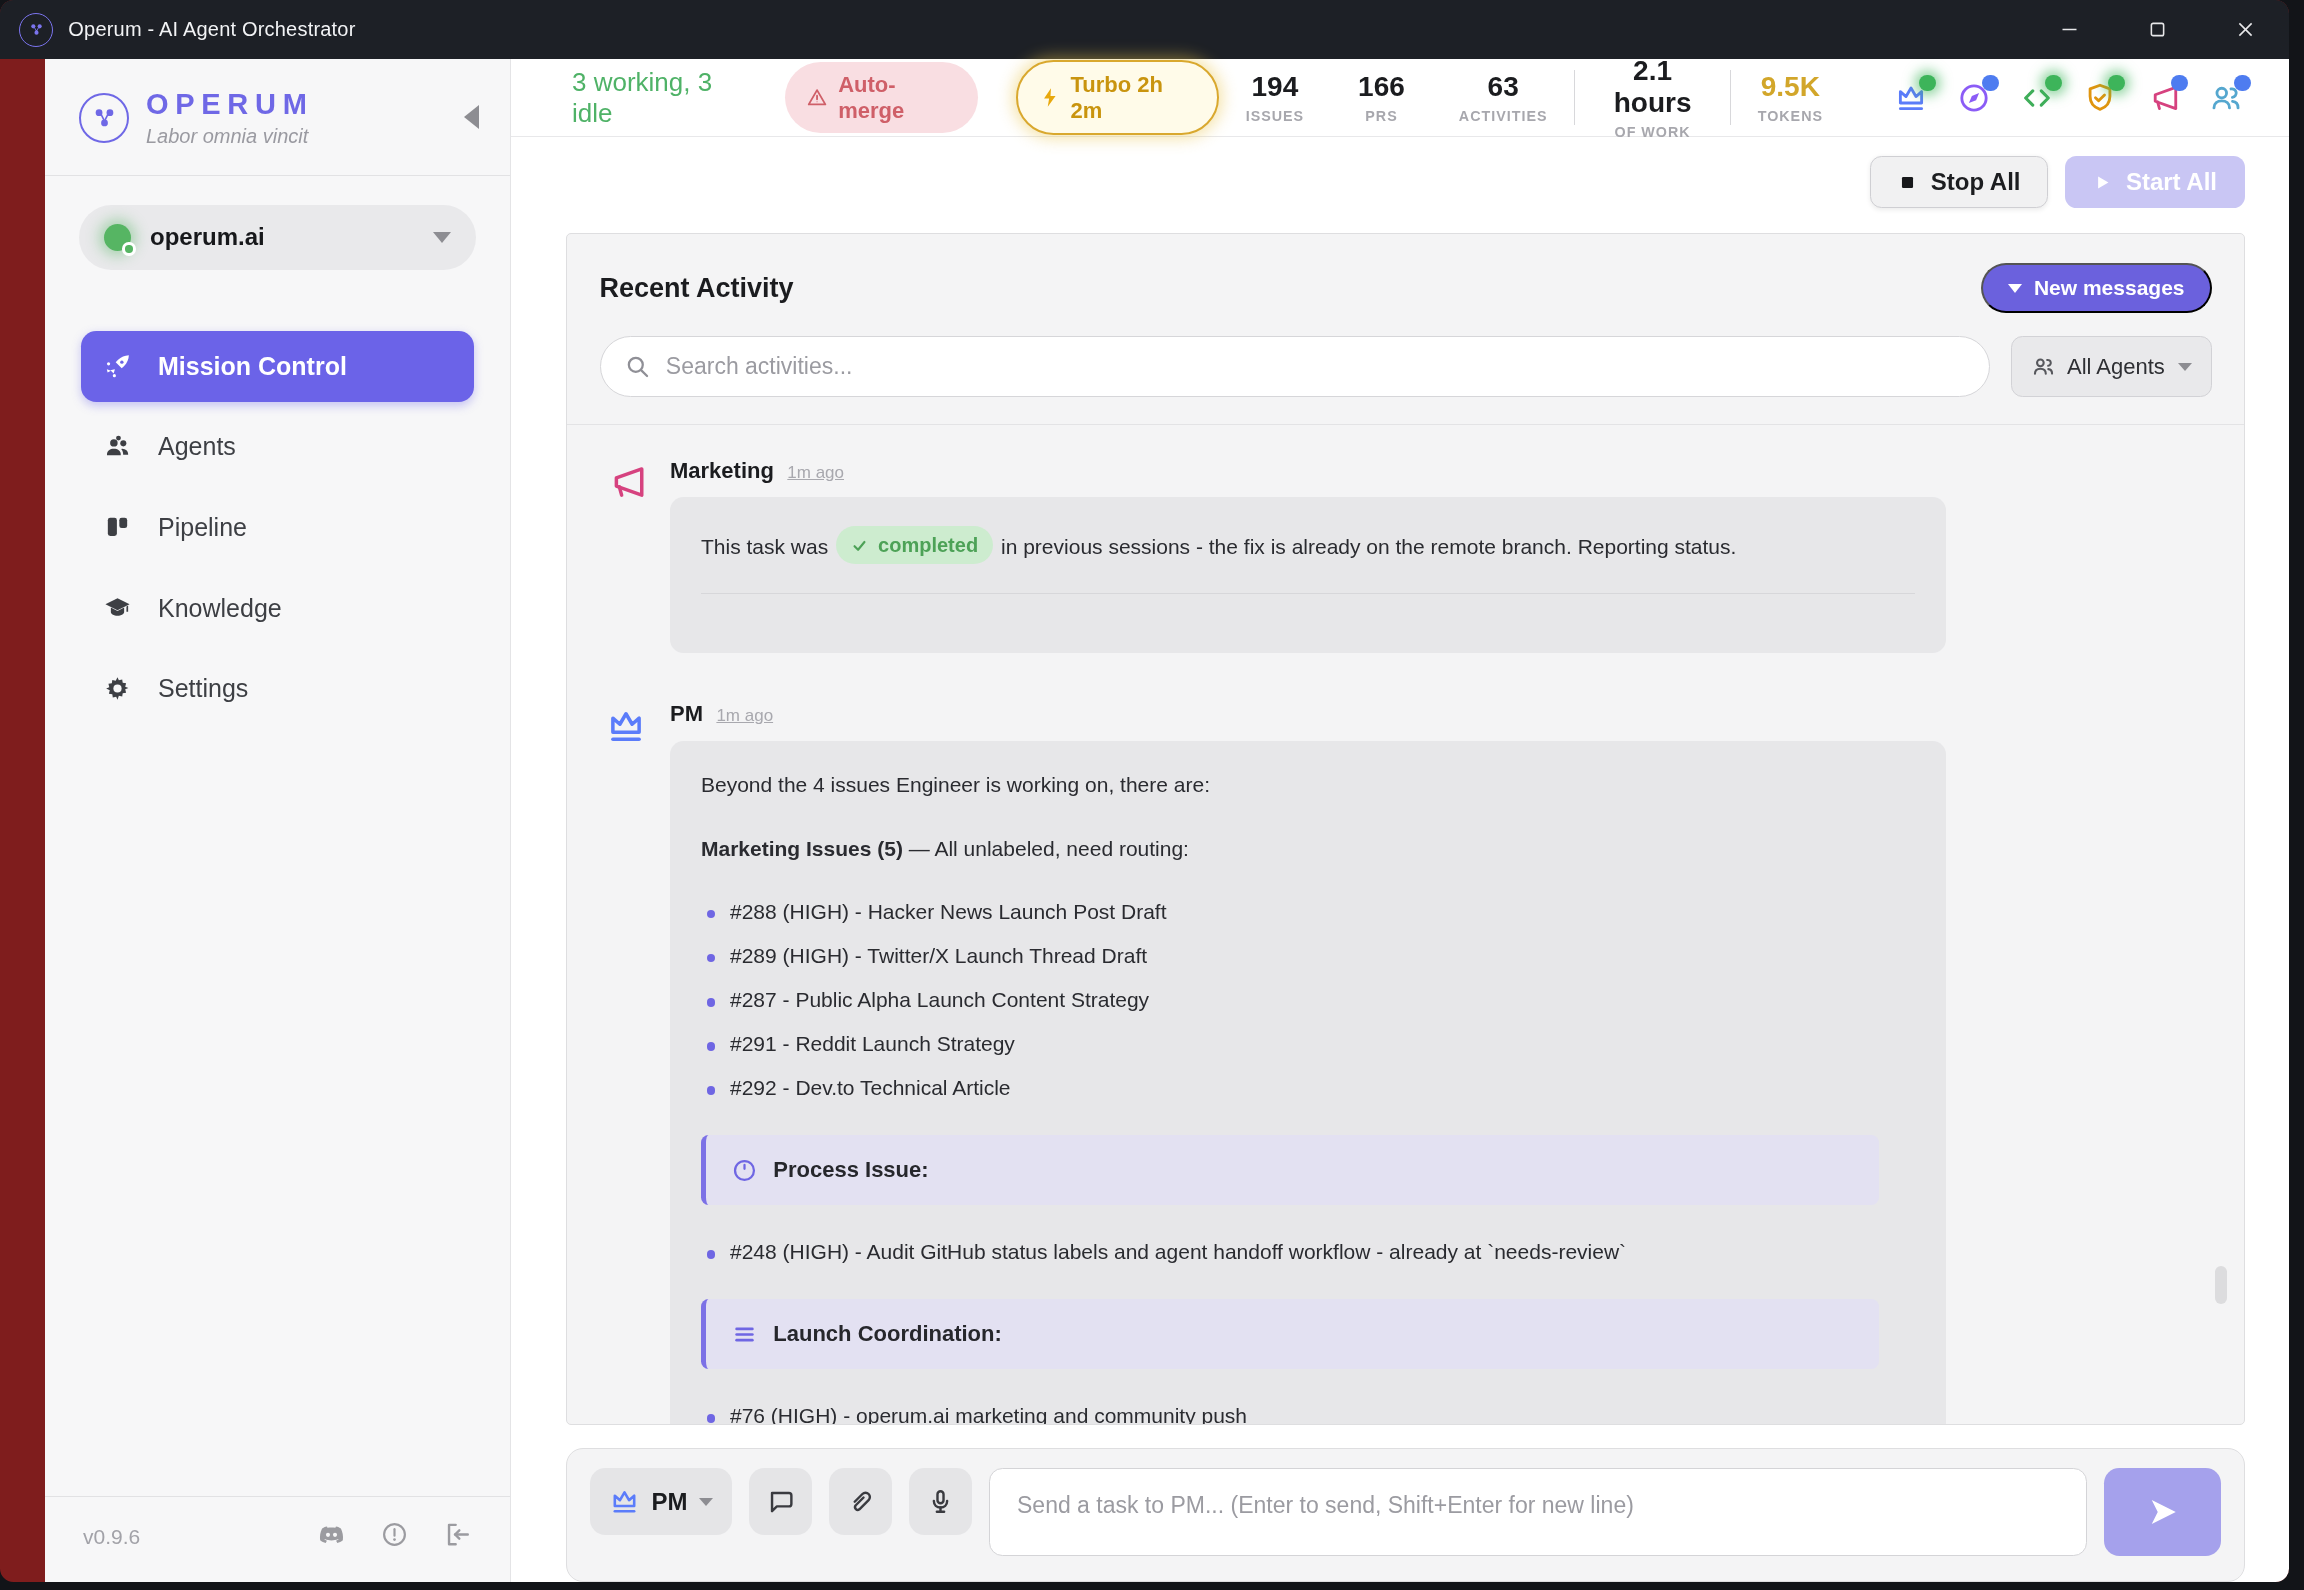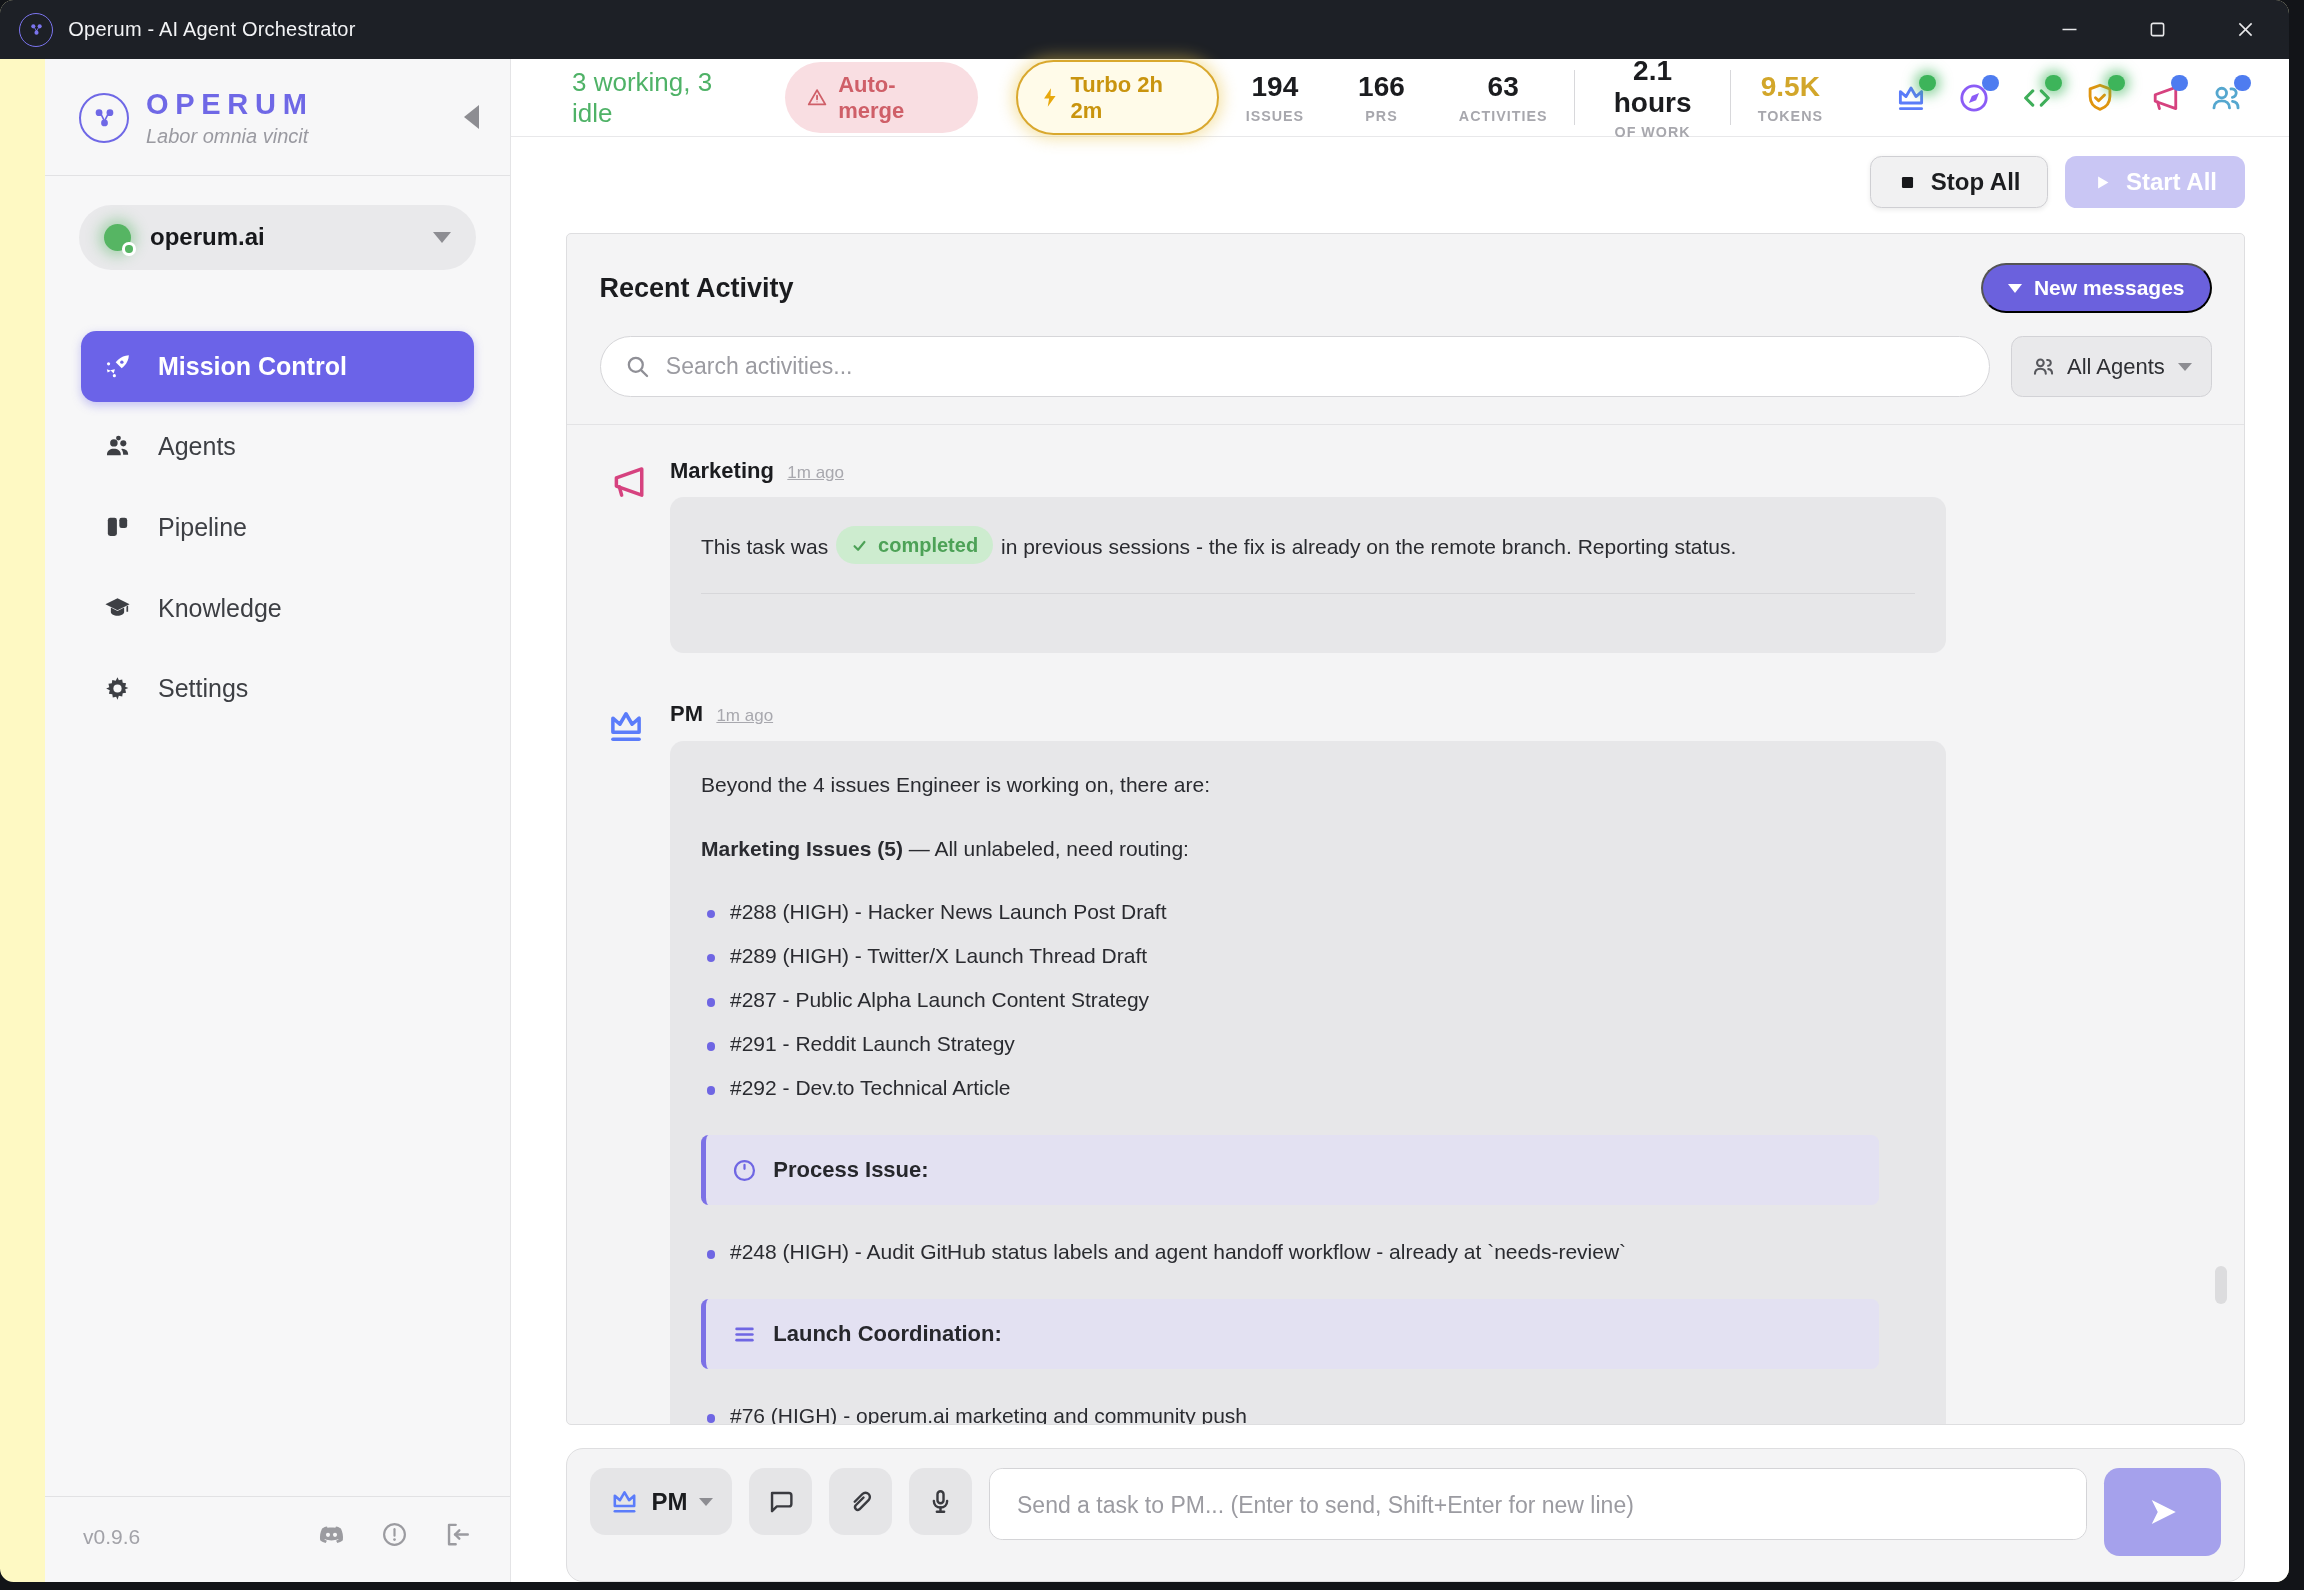--- a/index.html
+++ b/index.html
@@ -1,19 +1,19 @@
 <!DOCTYPE html>
 <html><head>
 <meta charset="utf-8">
 <style>
   * { margin:0; padding:0; box-sizing:border-box; }
   html,body { width:2305px; height:1591px; overflow:hidden; font-family:"Liberation Sans", sans-serif; }
   body { background:#121418; position:relative; }
 
-  .window { position:absolute; left:0; top:0; width:2289px; height:1582px; background:#fef9c3;
+  .window { position:absolute; left:0; top:0; width:2289px; height:1582px; background:#7f1d1d;
             border-radius:13.4px; overflow:hidden; display:flex; flex-direction:column; }
 
   
   .titlebar { height:59px; background:#1d2026; display:flex; align-items:center; padding-left:19px; flex:0 0 auto; }
   .titlebar .app-icon { width:34px; height:34px; border-radius:50%; border:1.9px solid #7b74ee; display:flex; align-items:center; justify-content:center; }
   .titlebar .app-icon svg { width:19px; height:19px; }
   .titlebar .title { color:#f2f3f5; font-size:20px; margin-left:15.3px; letter-spacing:0.2px; }
   .win-controls { margin-left:auto; display:flex; align-items:center; height:100%; }
   .win-btn { width:88px; height:100%; display:flex; align-items:center; justify-content:center; color:#e8e8ea; cursor:default; }
   .win-btn svg { width:21px; height:21px; }
@@ -125,21 +125,21 @@
 
   .scroll-thumb { position:absolute; right:17px; top:1032px; width:12.4px; height:38px; background:#dcdcde; border-radius:6.7px; }
 
   
   .composer { margin:23px 44px 0 55px; background:#f4f4f5; border:1px solid #dedee0; border-radius:17px; padding:19px 23px; display:flex; align-items:flex-start; gap:17px; height:134px; flex:0 0 auto; }
   .pm-select { height:67px; background:#e5e5e7; border-radius:15.3px; display:flex; align-items:center; gap:11.5px; padding:0 19px; flex:0 0 auto; }
   .pm-select svg.crown { width:31px; height:31px; color:#5b7cfa; }
   .pm-select .pm-label { font-size:24px; font-weight:bold; color:#1b1c1f; }
   .icon-btn { width:63px; height:67px; background:#e5e5e7; border-radius:15.3px; display:flex; align-items:center; justify-content:center; color:#3a3b40; flex:0 0 auto; }
   .icon-btn svg { width:29px; height:29px; }
-  .composer textarea { flex:1; height:72px; background:#ffffff; border:1px solid #d4d4d7; border-radius:13.4px; resize:none; outline:none; padding:23px 27px; font-size:23px; color:#3a3b40; font-family:"Liberation Sans", sans-serif; }
+  .composer textarea { flex:1; height:88px; background:#ffffff; border:1px solid #d4d4d7; border-radius:13.4px; resize:none; outline:none; padding:23px 27px; font-size:23px; color:#3a3b40; font-family:"Liberation Sans", sans-serif; }
   .composer textarea::placeholder { color:#9b9ba1; }
   .send-btn { width:117px; height:88px; background:#a5a1ec; border-radius:15.3px; display:flex; align-items:center; justify-content:center; flex:0 0 auto; }
   .send-btn svg { width:36px; height:36px; color:#ffffff; }
 
   .chev-down { width:0; height:0; border-left:7.6px solid transparent; border-right:7.6px solid transparent; border-top:8.6px solid #8d8d92; }
 </style>
 </head>
 <body>
 
 <div class="window">

